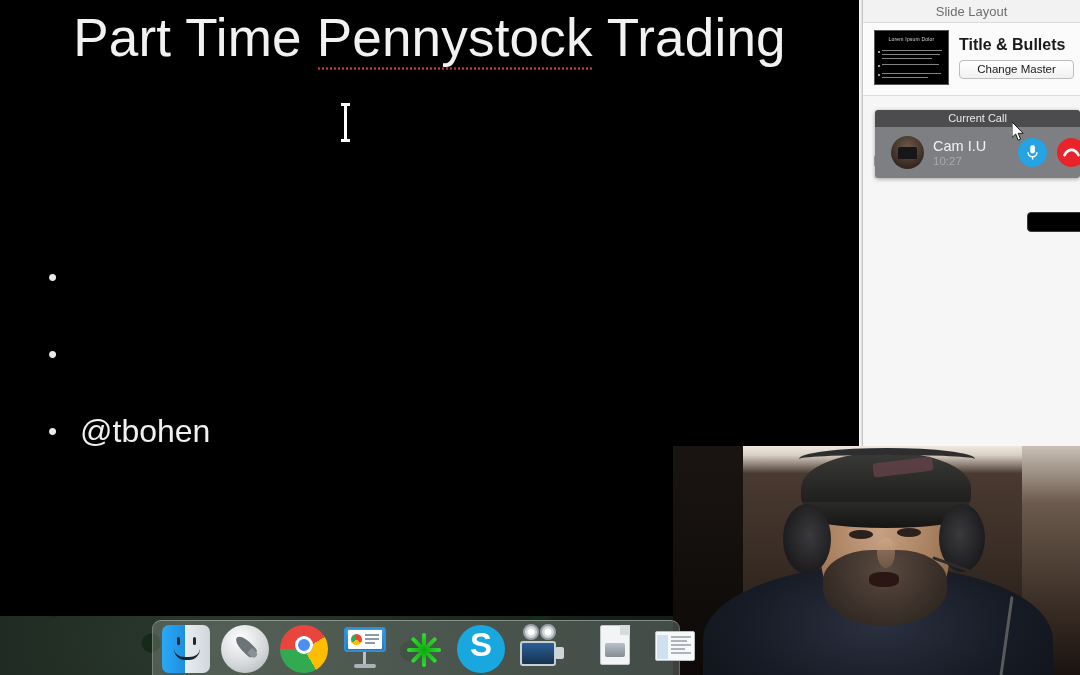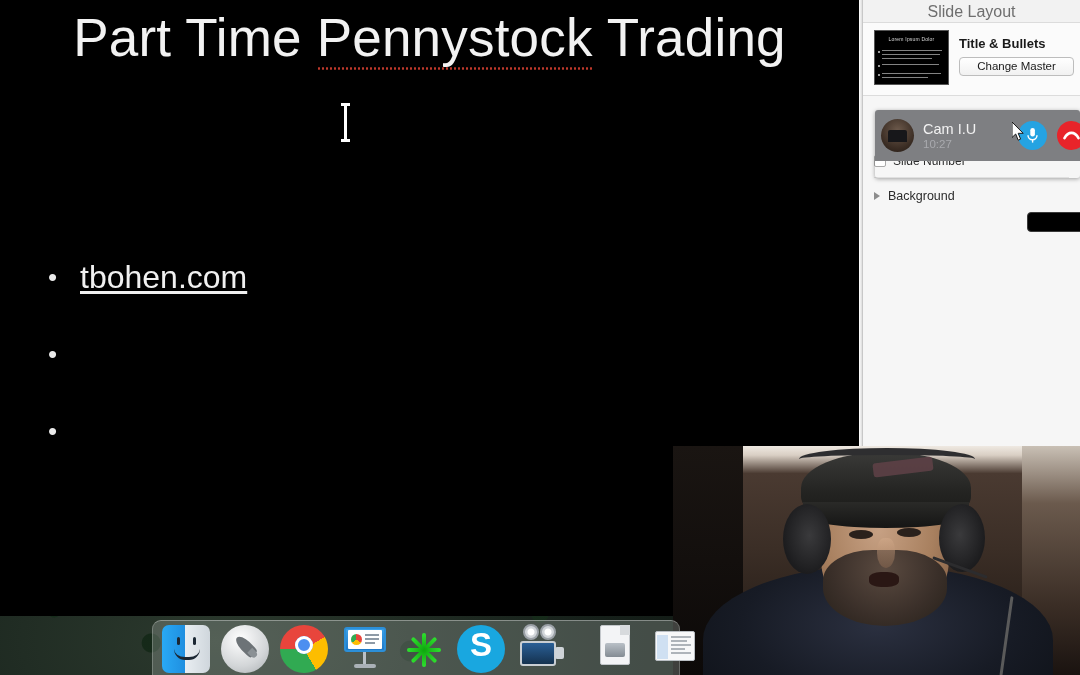--- a/index.html
+++ b/index.html
@@ -71,42 +71,42 @@
   }
 
   
   #inspector{
     position:absolute; left:862px; top:0; width:218px; height:447px;
     background:#f6f6f6; border-left:1px solid #c8c8c8;
     font-size:12px; color:#2b2b2b;
   }
   #inspector-title{
     height:23px; line-height:23px; text-align:center;
-    font-size:16px; color:#6e6e6e; font-weight:400;
+    font-size:13px; color:#6e6e6e; font-weight:400;
     background:#f2f2f2; border-bottom:1px solid #dcdcdc;
   }
   #layout-row{
     display:flex; align-items:flex-start; gap:10px;
     padding:7px 8px 10px 11px; border-bottom:1px solid #dcdcdc;
     background:#fbfbfb;
   }
   #master-thumb{
     width:75px; height:55px; background:#000;
     border:1px solid #555; flex:0 0 75px; position:relative; overflow:hidden;
   }
   #thumb-title{
     position:absolute; left:0; top:5px; width:100%;
     text-align:center; color:#d8d8d8; font-size:5px; letter-spacing:.2px;
   }
   .thumb-line{
     position:absolute; left:7px; height:1.3px; background:#9a9a9a; opacity:.85;
   }
   .thumb-bul{ position:absolute; left:3px; width:1.6px;height:1.6px;background:#bbb;border-radius:50%;}
   #layout-right{ padding-top:6px; }
-  #layout-name{ font-size:13px; font-weight:bold; color:#1a1a1a; margin-bottom:6px; }
+  #layout-name{ font-size:16px; font-weight:bold; color:#1a1a1a; margin-bottom:6px; }
   #change-master{
     display:block; width:115px; height:19px; line-height:17px;
     font-size:11.5px; text-align:center;
     background:linear-gradient(#ffffff,#f1f1f1);
     border:1px solid #bdbdbd; border-radius:4px; color:#1a1a1a;
     font-family:"Liberation Sans", sans-serif;
   }
   .opt-row{
     display:flex; align-items:center; gap:7px;
     padding:5px 11px; height:26px;
@@ -135,21 +135,21 @@
     position:absolute; left:875px; top:110px; width:205px; height:68px;
     border-radius:3px; overflow:hidden;
     box-shadow:0 1px 4px rgba(0,0,0,.35);
   }
   #call-header{
     height:17px; line-height:17px; text-align:center;
     background:#4c4c4f; color:#e9e9e9; font-size:11px;
   }
   #call-body{
     height:51px; background:#7e7f82; display:flex; align-items:center;
-    padding-left:6px; gap:9px; position:relative;
+    padding-left:16px; gap:9px; position:relative;
   }
   #call-avatar{
     width:33px;height:33px;border-radius:50%;flex:0 0 33px;overflow:hidden;
     background:radial-gradient(circle at 50% 35%, #6d5a4c 0%, #3b2d24 65%, #241a14 100%);
     position:relative;
   }
   #call-avatar:after{
     content:""; position:absolute; left:7px; top:11px; width:19px;height:12px;
     background:#17171a; border-radius:2px 2px 0 0;
     box-shadow:0 12px 0 -9px #8a6a48;
@@ -321,31 +321,29 @@
 <div id="slide">
 
   <div id="slide-title">
     <span>Part Time </span><span class="misspell">Pennystock</span><span> Trading</span>
   </div>
 
   <div id="bullets">
 
     <div class="bullet-row">
       <span class="bullet-dot">•</span>
-      <span class="bullet-text">
-        <span class="link">tbohen.com</span>
-      </span>
     </div>
 
     <div class="bullet-row">
       <span class="bullet-dot">•</span>
     </div>
 
     <div class="bullet-row">
       <span class="bullet-dot">•</span>
+      <span class="bullet-text">@tbohen</span>
     </div>
 
   </div>
 
   <div id="text-caret"></div>
 </div>
 <div id="slide-edge"></div>
 
 <div id="inspector">
 
@@ -370,29 +368,26 @@
     </div>
   </div>
 
   <div class="opt-row" style="margin-top:52px;">
     <span class="checkbox"></span>
     <span>Slide Number</span>
   </div>
 
   <div class="divider"></div>
 
-  <div id="background-row">
-    <span class="disclosure"></span>
-    <span id="bg-label">Background</span>
-  </div>
 
 </div>
 <div id="bg-swatch"></div>
 
 <div id="call-hud">
+  <div id="call-header">Current Call</div>
   <div id="call-body">
     <div id="call-avatar"></div>
     <div>
       <div id="call-name">Cam I.U</div>
       <div id="call-timer">10:27</div>
     </div>
     <div class="call-btn" id="mic-btn">
       <svg width="13" height="17" viewBox="0 0 13 17">
         <rect x="4.3" y="1" width="4.6" height="8.6" rx="2.3" fill="#fff"></rect>
         <path d="M2 8.2a4.5 4.5 0 0 0 9 0" stroke="#fff" stroke-width="1.5" fill="none"></path>

